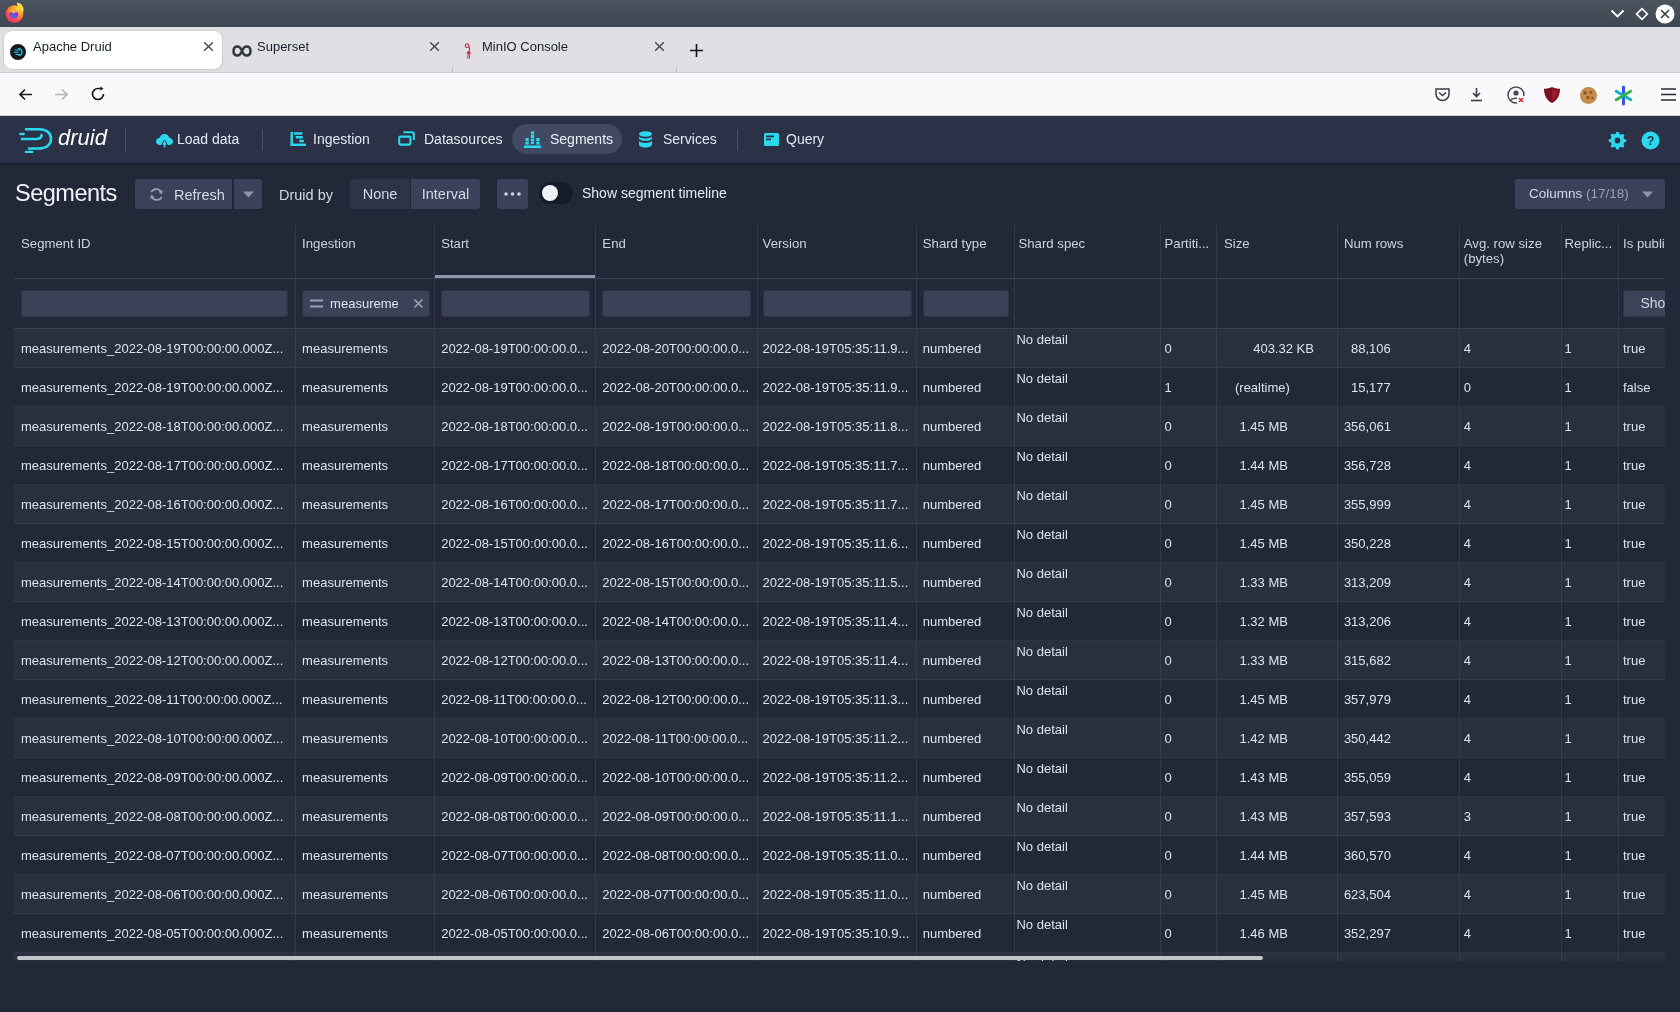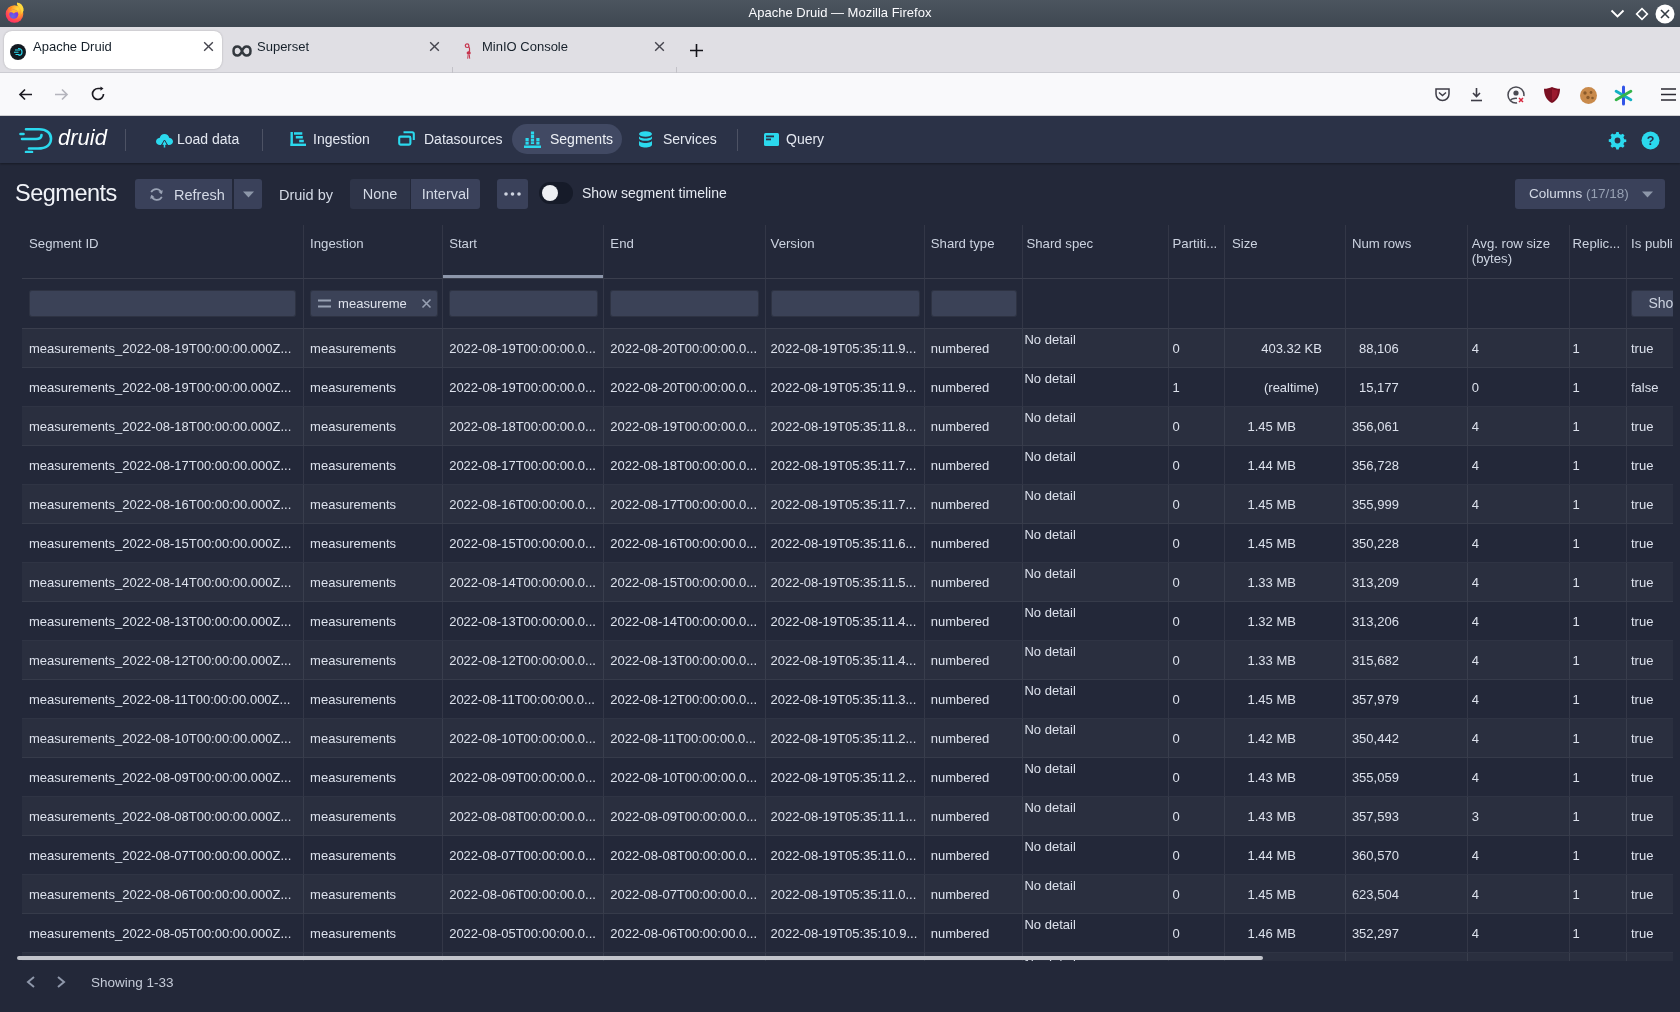--- a/index.html
+++ b/index.html
@@ -26,41 +26,40 @@
 .druidword{position:absolute;left:58px;top:9px;font-size:22px;font-style:italic;color:#fff;letter-spacing:0}
 
 .vhead-title{position:absolute;left:15px;top:180px;font-size:23.5px;letter-spacing:-.5px;color:#f1f3f8}
 .btn{position:absolute;top:179px;height:30px;background:#3a415a;border-radius:3px;color:#d3d9e5;font-size:14.5px}
 .seg-off{background:#2e3448}
 .gb-label{position:absolute;left:279px;top:187px;font-size:14.5px;color:#d3d9e5}
 .toggle{position:absolute;left:539px;top:182px;width:34px;height:22px;border-radius:11px;background:#161b29}
 .toggle .knob{position:absolute;left:3px;top:3px;width:16px;height:16px;border-radius:8px;background:#eef0f4}
 .tgl-label{position:absolute;left:582px;top:185px;font-size:14px;color:#e6eaf2}
 
-.tablewrap{position:absolute;left:8px;top:225px;width:1665px;height:736px;overflow:hidden}
+.tablewrap{position:absolute;left:0;top:225px;width:1665px;height:736px;overflow:hidden}
 table.grid{border-collapse:separate;border-spacing:0;table-layout:fixed;position:absolute;left:14px;top:0;width:1726px}
 table.grid td,table.grid th{border-right:1px solid rgba(255,255,255,.07);overflow:hidden;white-space:nowrap;vertical-align:middle;font-weight:400;text-align:left;padding:0 0 0 6px;font-size:13px;color:#dce1ec}
 tr.hdr th{height:54px;vertical-align:top;padding-top:11px;font-size:13.2px;color:#ccd3e0;border-bottom:1px solid rgba(255,255,255,.1)}
 tr.hdr th.sorted{box-shadow:inset 0 -3px 0 #8d97ab}
 tr.flt td{height:50px;border-bottom:1px solid rgba(255,255,255,.1)}
 .finput{height:27px;background:#3b4257;border-radius:3px;box-shadow:inset 0 0 0 1px rgba(0,0,0,.22)}
 tr.row td{height:39px;border-bottom:1px solid rgba(255,255,255,.055)}
 tr.odd{background:rgba(255,255,255,.035)}
 table.grid td.nd{vertical-align:top;padding-top:3px;padding-left:1px}
 table.grid td.rt{text-align:right}
 
 .scrollthumb{position:absolute;left:17px;top:956px;width:1246px;height:4px;border-radius:2px;background:#c2c4cb}
 .pager{position:absolute;left:0;top:961px;width:1680px;height:51px;color:#c5cbd8}
 svg{display:block}
 </style></head>
 <body>
 <div class="stage">
 
 <div class="titlebar">
-  <div class="title">Apache Druid — Mozilla Firefox</div>
   <svg class="abs" style="left:4px;top:2px" width="21" height="22" viewBox="0 0 21 22">
         <defs>
           <radialGradient id="ffo" cx="68%" cy="22%" r="95%">
             <stop offset="0%" stop-color="#ffd93d"></stop>
             <stop offset="38%" stop-color="#ff9a2a"></stop>
             <stop offset="72%" stop-color="#ff4255"></stop>
             <stop offset="100%" stop-color="#ff1f7a"></stop>
           </radialGradient>
           <radialGradient id="ffp" cx="38%" cy="72%" r="85%">
             <stop offset="0%" stop-color="#5b6ee8"></stop>
@@ -369,21 +368,21 @@
 </tr>
           <tr class="row">
 <td style="padding-left:7px">measurements_2022-08-19T00:00:00.000Z...</td>
 <td>measurements</td>
 <td>2022-08-19T00:00:00.0...</td>
 <td>2022-08-20T00:00:00.0...</td>
 <td style="padding-left:5px">2022-08-19T05:35:11.9...</td>
 <td>numbered</td>
 <td class="nd">No detail</td>
 <td style="padding-left:4px">1</td>
-<td class="rt" style="padding-right:26px">(realtime)</td>
+<td class="rt" style="padding-right:47px">(realtime)</td>
 <td class="rt" style="padding-right:68px">15,177</td>
 <td style="padding-left:4px">0</td>
 <td style="padding-left:3px">1</td>
 <td style="padding-left:4px">false</td>
 </tr>
           <tr class="row odd">
 <td style="padding-left:7px">measurements_2022-08-18T00:00:00.000Z...</td>
 <td>measurements</td>
 <td>2022-08-18T00:00:00.0...</td>
 <td>2022-08-19T00:00:00.0...</td>
@@ -604,22 +603,13 @@
 <td class="rt" style="padding-right:49px">1.44 MB</td>
 <td class="rt" style="padding-right:68px">351,000</td>
 <td style="padding-left:4px">4</td>
 <td style="padding-left:3px">1</td>
 <td style="padding-left:4px">true</td>
 </tr>
 </tbody>
       </table>
 </div>
 <div class="scrollthumb"></div>
-<div class="pager">
-  <svg class="abs" style="left:26px;top:15px" width="10" height="12" viewBox="0 0 10 12">
-        <path d="M8 1 L2 6 L8 11" stroke="#8f98ab" stroke-width="2" fill="none"></path>
-      </svg>
-  <svg class="abs" style="left:56px;top:15px" width="10" height="12" viewBox="0 0 10 12">
-        <path d="M2 1 L8 6 L2 11" stroke="#8f98ab" stroke-width="2" fill="none"></path>
-      </svg>
-  <div class="abs" style="left:91px;top:14px;font-size:13.5px">Showing 1-33</div>
-</div>
 
 </div>
 </body></html>

